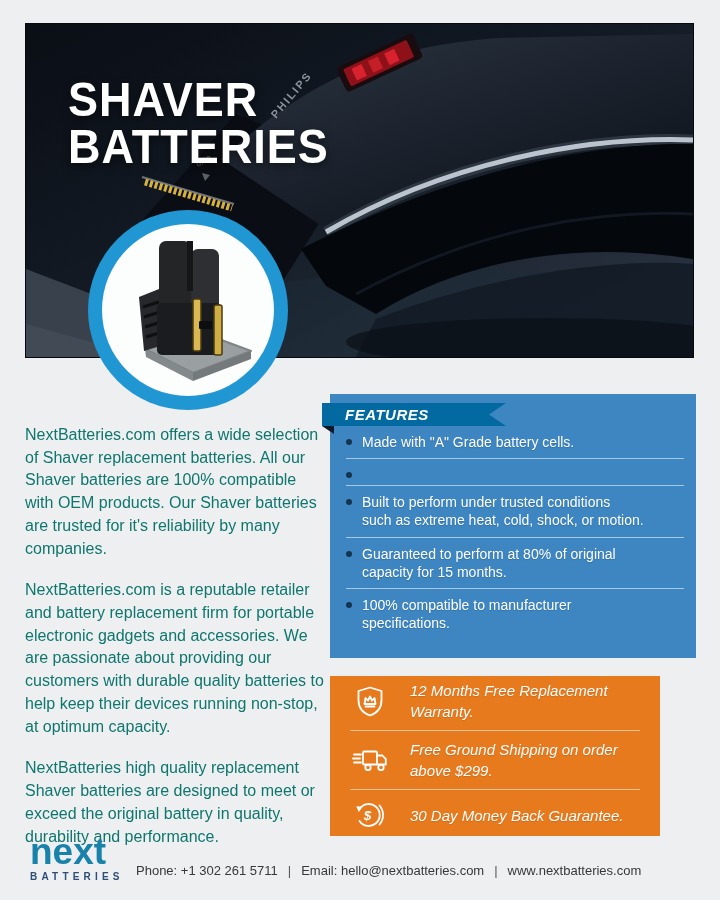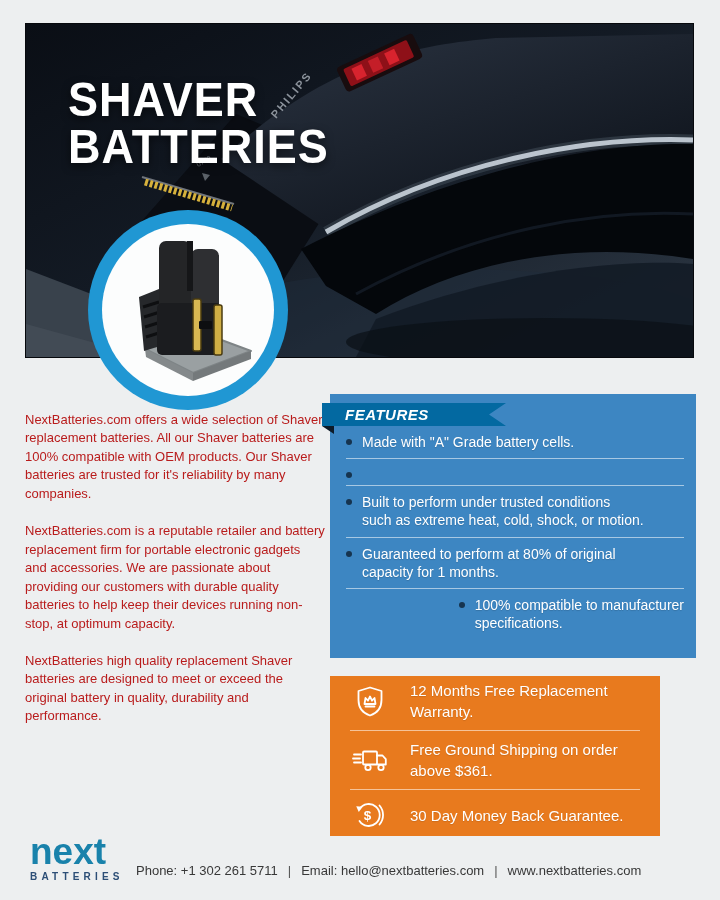--- a/index.html
+++ b/index.html
@@ -15,42 +15,42 @@
         transform-origin:left top;text-shadow:0 3px 8px rgba(0,0,0,.55);}
   .hero-title span{display:block;}
 
   
   .badge{position:absolute;left:88px;top:210px;width:200px;height:200px;border-radius:50%;
         background:#2097d3;}
   .badge-inner{position:absolute;left:14px;top:14px;width:172px;height:172px;border-radius:50%;
         background:#fcfdfd;display:flex;align-items:center;justify-content:center;overflow:hidden;}
 
   
-  .intro{position:absolute;left:25px;top:411px;width:300px;font-size:13px;color:#b91c1c;
+  .intro{position:absolute;left:25px;top:424px;width:300px;font-size:16px;color:#0f766e;
         line-height:1.42;}
   .intro p{margin:0 0 19px 0;}
 
   
   .features{position:absolute;left:330px;top:394px;width:366px;height:264px;background:#3d86c2;}
   .ribbon{position:absolute;left:-8px;top:9px;height:23px;width:184px;background:#0369a1;
         clip-path:polygon(0 0,100% 0,calc(100% - 17px) 50%,100% 100%,0 100%);
         color:#fff;font-weight:bold;font-size:15px;line-height:23px;padding-left:23px;
         letter-spacing:.5px;box-sizing:border-box;font-style:italic;}
   .ribbon-fold{position:absolute;left:-8px;top:32px;width:12px;height:8px;background:#0d1b28;
         clip-path:polygon(0 0,100% 0,100% 100%);}
   .features ul{list-style:none;margin:0;padding:32px 12px 0 16px;}
   .features li{display:flex;gap:10px;padding:7px 0;border-bottom:1px solid rgba(255,255,255,.55);
         color:#fff;font-size:14px;line-height:1.3;}
-  .features li:last-child{border-bottom:none;justify-content:flex-end;}
+  .features li:last-child{border-bottom:none;}
   .bullet{flex:none;width:6px;height:6px;border-radius:50%;background:#16344f;margin-top:6px;}
   .ftext{white-space:pre-line;text-shadow:0 1px 1px rgba(0,0,0,.15);}
 
   
   .benefits{position:absolute;left:330px;top:676px;width:330px;height:160px;background:#e87a1e;
-        box-sizing:border-box;padding:0 20px;display:flex;flex-direction:column;justify-content:center;}
+        box-sizing:border-box;padding:0 20px;display:flex;flex-direction:column;justify-content:center;font-style:italic;}
   .brow{display:flex;align-items:center;gap:22px;padding:8px 2px;
         border-bottom:1px solid rgba(255,255,255,.55);}
   .brow:last-child{border-bottom:none;}
   .bicon{flex:none;width:36px;display:flex;justify-content:center;}
   .btext{color:#fff;font-size:15px;line-height:1.4;white-space:pre-line;max-width:250px;
         text-shadow:0 1px 1px rgba(0,0,0,.12);}
 
   
   .logo{position:absolute;left:30px;top:834px;}
   .logo-next{display:block;font-size:37px;line-height:36px;color:#1982ab;font-weight:bold;
@@ -161,21 +161,21 @@
         <span class="bullet"></span>
       </li>
       <li>
         <span class="bullet"></span>
         <span class="ftext">Built to perform under trusted conditions
 such as extreme heat, cold, shock, or motion.</span>
       </li>
       <li>
         <span class="bullet"></span>
         <span class="ftext">Guaranteed to perform at 80% of original
-capacity for 1 months.</span>
+capacity for 15 months.</span>
       </li>
       <li>
         <span class="bullet"></span>
         <span class="ftext">100% compatible to manufacturer
 specifications.</span>
       </li>
     </ul>
   </div>
 
   <div class="benefits">
@@ -196,21 +196,21 @@
           <line x1="2" y1="7.5" x2="9" y2="7.5"></line>
           <line x1="1" y1="11.5" x2="8" y2="11.5"></line>
           <line x1="2" y1="15.5" x2="9" y2="15.5"></line>
           <rect x="11" y="4.5" width="14" height="13" rx="1"></rect>
           <path d="M25 8.5 H30.5 L33.8 12.2 V17.5 H25"></path>
           <circle cx="16" cy="20.5" r="2.7"></circle>
           <circle cx="29" cy="20.5" r="2.7"></circle>
         </svg>
       </span>
       <span class="btext">Free Ground Shipping on order
-above $361.</span>
+above $299.</span>
     </div>
     <div class="brow">
       <span class="bicon">
         <svg width="34" height="34" viewBox="0 0 34 34" fill="none" stroke="#ffffff" stroke-width="1.8" stroke-linecap="round">
           <path d="M6.5 11 A11 11 0 1 1 6.5 23"></path>
           <polygon points="3.2,8.2 9.6,8.8 5.8,14" fill="#ffffff" stroke="none"></polygon>
           <path d="M26.5 7.5 A14.5 14.5 0 0 1 26.5 26.5"></path>
           <text x="14.5" y="22" font-size="13.5" font-weight="bold" fill="#ffffff" stroke="none" text-anchor="middle" font-family="Liberation Sans, sans-serif">$</text>
         </svg>
       </span>

